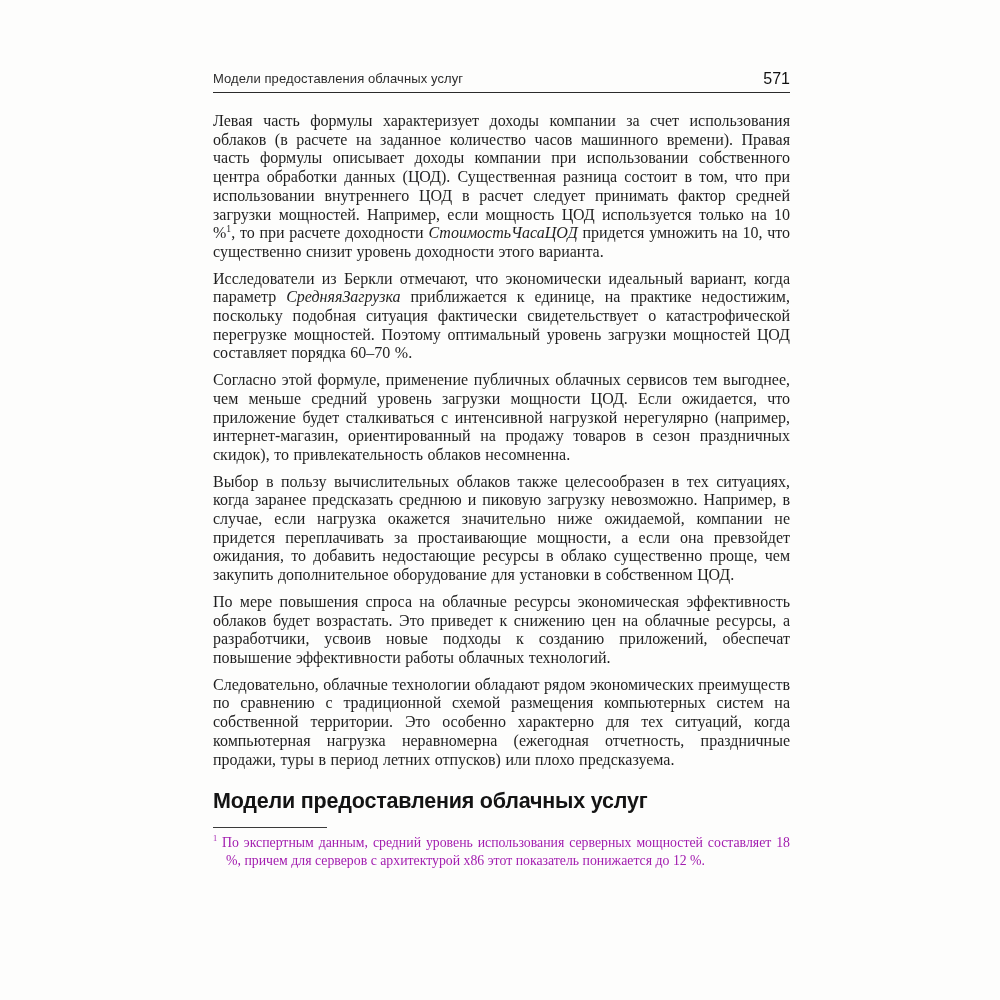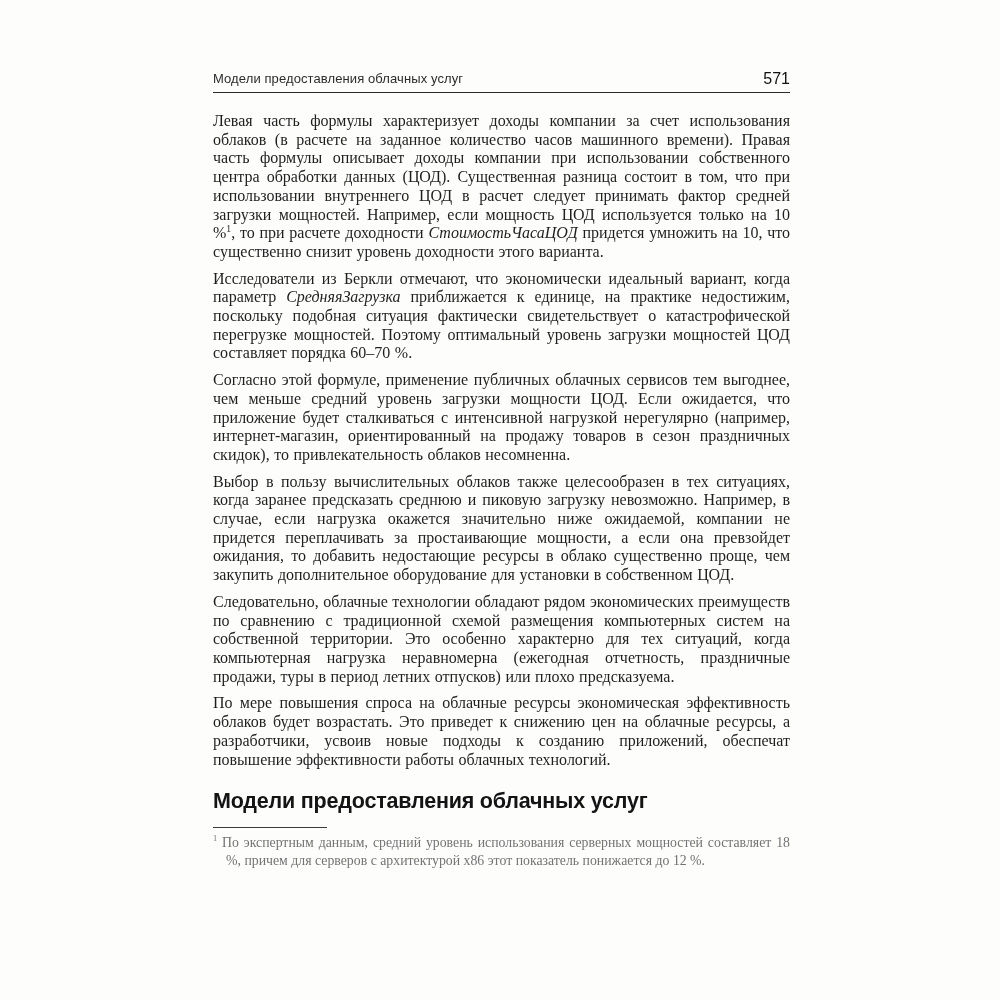--- a/index.html
+++ b/index.html
@@ -69,43 +69,43 @@
     margin:13px 0 6px 0;
   }
   .footnotes{margin-top:0;}
   .footnote{
     font-size:13.8px;
     line-height:17.6px;
     text-align:justify;
     padding-left:13px;
     text-indent:-13px;
     margin:0 0 1px 0;
-    color:#737373;
+    color:#a21caf;
   }
   .footnote i{font-style:italic;}
 </style>
 </head>
 <body>
 
 <div class="page">
   <div class="content">
 
     <div class="runhead">
       <span class="rh-title">Модели предоставления облачных услуг</span>
       <span class="rh-num">571</span>
     </div>
     <div class="headrule"></div>
 
     <div class="body-blocks">
         <p class="para">Левая часть формулы характеризует доходы компании за счет использования облаков (в расчете на заданное количество часов машинного времени). Правая часть формулы описывает доходы компании при использовании собственного центра обработки данных (ЦОД). Существенная разница состоит в том, что при использовании внутреннего ЦОД в расчет следует принимать фактор средней загрузки мощностей. Например, если мощность ЦОД используется только на 10 %<sup>1</sup>, то при расчете доходности <i>СтоимостьЧасаЦОД</i> придется умножить на 10, что существенно снизит уровень доходности этого варианта.</p>
         <p class="para">Исследователи из Беркли отмечают, что экономически идеальный вариант, когда параметр <i>СредняяЗагрузка</i> приближается к единице, на практике недостижим, поскольку подобная ситуация фактически свидетельствует о катастрофической перегрузке мощностей. Поэтому оптимальный уровень загрузки мощностей ЦОД составляет порядка 60–70 %.</p>
         <p class="para">Согласно этой формуле, применение публичных облачных сервисов тем выгоднее, чем меньше средний уровень загрузки мощности ЦОД. Если ожидается, что приложение будет сталкиваться с интенсивной нагрузкой нерегулярно (например, интернет-магазин, ориентированный на продажу товаров в сезон праздничных скидок), то привлекательность облаков несомненна.</p>
         <p class="para">Выбор в пользу вычислительных облаков также целесообразен в тех ситуациях, когда заранее предсказать среднюю и пиковую загрузку невозможно. Например, в случае, если нагрузка окажется значительно ниже ожидаемой, компании не придется переплачивать за простаивающие мощности, а если она превзойдет ожидания, то добавить недостающие ресурсы в облако существенно проще, чем закупить дополнительное оборудование для установки в собственном ЦОД.</p>
+        <p class="para">По мере повышения спроса на облачные ресурсы экономическая эффективность облаков будет возрастать. Это приведет к снижению цен на облачные ресурсы, а разработчики, усвоив новые подходы к созданию приложений, обеспечат повышение эффективности работы облачных технологий.</p>
         <p class="para">Следовательно, облачные технологии обладают рядом экономических преимуществ по сравнению с традиционной схемой размещения компьютерных систем на собственной территории. Это особенно характерно для тех ситуаций, когда компьютерная нагрузка неравномерна (ежегодная отчетность, праздничные продажи, туры в период летних отпусков) или плохо предсказуема.</p>
-        <p class="para">По мере повышения спроса на облачные ресурсы экономическая эффективность облаков будет возрастать. Это приведет к снижению цен на облачные ресурсы, а разработчики, усвоив новые подходы к созданию приложений, обеспечат повышение эффективности работы облачных технологий.</p>
         <h2 class="section">Модели предоставления облачных услуг</h2>
       </div>
 
     <div class="fnrule"></div>
     <div class="footnotes">
         <div class="footnote"><sup>1</sup> По экспертным данным, средний уровень использования серверных мощностей составляет 18 %, причем для серверов с архитектурой x86 этот показатель понижается до 12 %.</div>
       </div>
 
   </div>
 </div>

